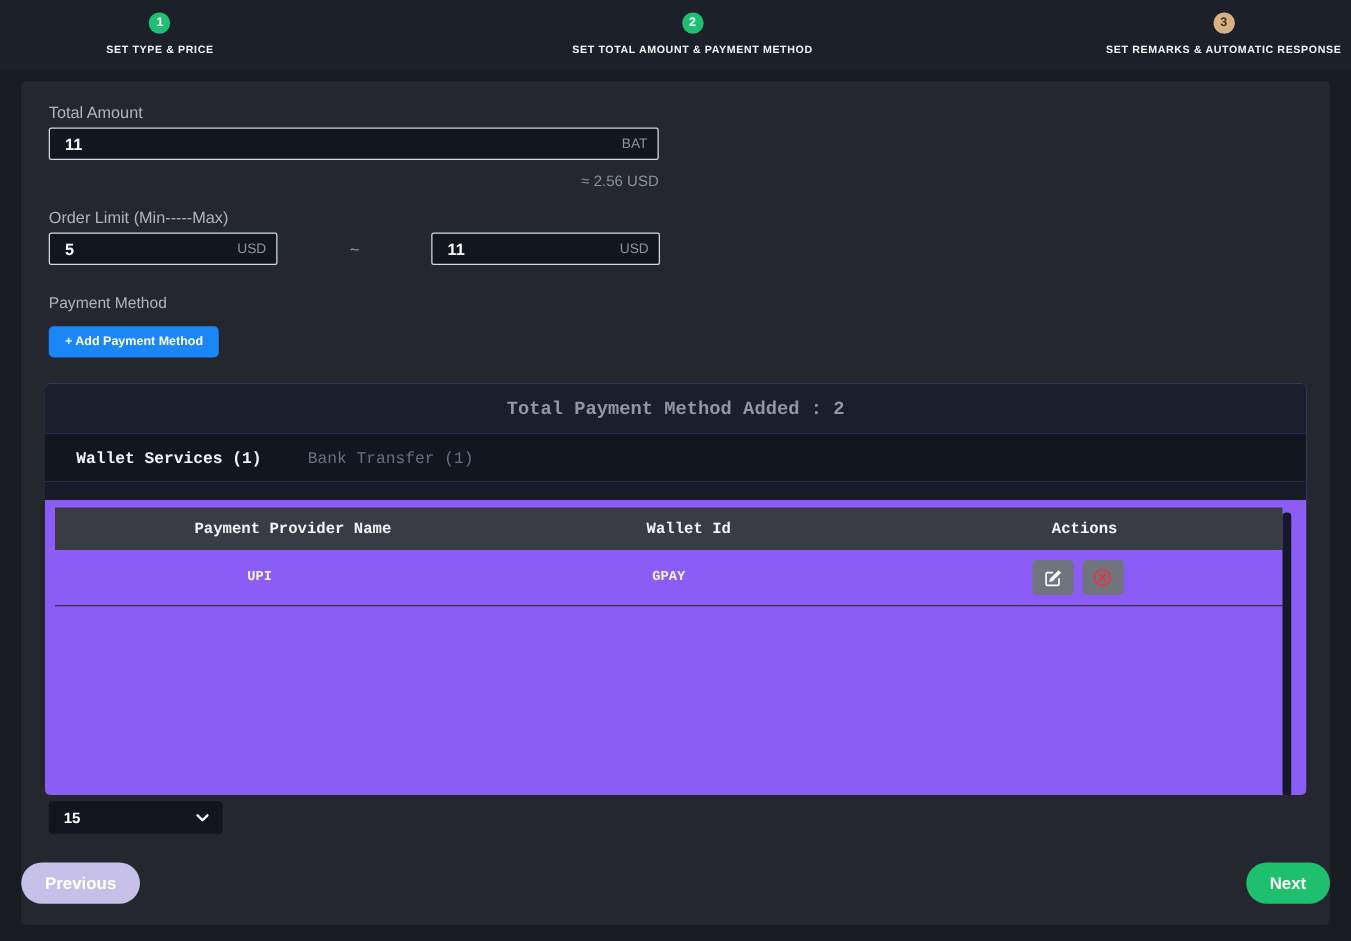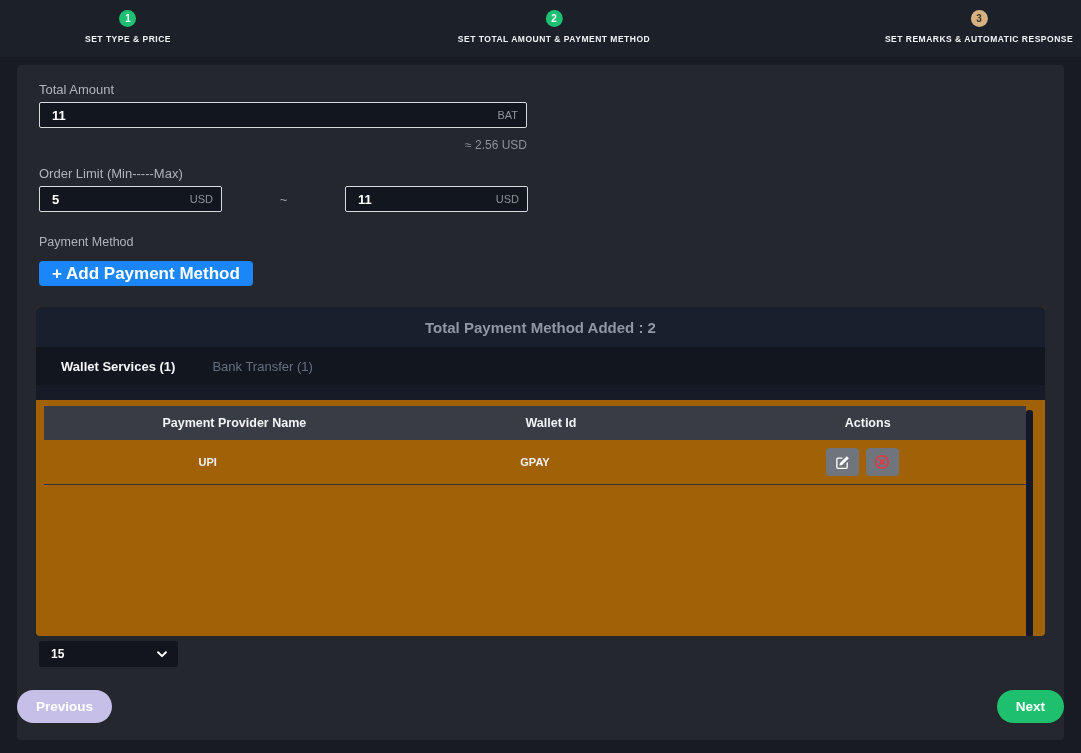--- a/index.html
+++ b/index.html
@@ -67,30 +67,30 @@
   .tilde-spacer {
     width: 123px; height: 26px; margin-top: 5px;
     display: flex; align-items: center; justify-content: center;
     color: #9aa0a8; font-size: 13px;
   }
   .limits-row .input-wrap + .tilde-spacer { margin-left: 0; }
   .limits-row .tilde-spacer + .input-wrap { margin-left: 0; }
 
   .add-payment-btn {
     margin-left: 22px; margin-top: 12px; height: 25px; padding: 0 13px;
-    background: #1a86f8; color: #fff; font-weight: bold; font-size: 17px;
+    background: #1a86f8; color: #fff; font-weight: bold; font-size: 10px;
     border: none; border-radius: 4px; cursor: pointer;
     font-family: "Liberation Sans", sans-serif;
     display: inline-flex; align-items: center;
   }
 
   
   .panel {
     margin-left: 19px; margin-top: 21px; width: 1009px; height: 329px;
-    background: #a16207; border-radius: 4px; overflow: hidden; position: relative;
+    background: #8b5cf6; border-radius: 4px; overflow: hidden; position: relative; font-family: Liberation Mono, monospace;
   }
   .panel-header {
     height: 40px; background: #1a1f2d; display: flex; align-items: center; justify-content: center;
     font-size: 15px; font-weight: bold; color: #9097a2;
   }
   .panel-tabs {
     height: 38px; background: #12161f; display: flex; align-items: center; padding-left: 13px;
   }
   .tab { font-size: 13px; padding: 0 12px; cursor: pointer; }
   .tab.active { color: #f4f5f7; font-weight: bold; }

